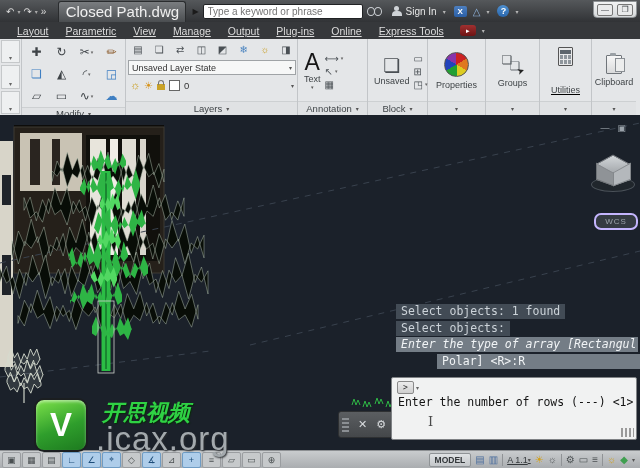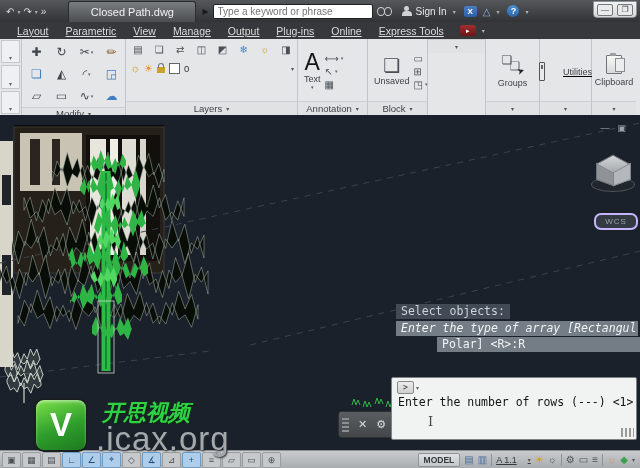--- a/index.html
+++ b/index.html
@@ -1,21 +1,21 @@
 <!DOCTYPE html>
 <html><head>
 <meta charset="utf-8">
 <style>
   html,body{margin:0;padding:0;background:#111;}
   .app{position:relative;width:640px;height:468px;overflow:hidden;font-family:"Liberation Sans",sans-serif;user-select:none;}
   
   .titlebar{position:absolute;left:0;top:0;width:640px;height:22px;background:linear-gradient(#55585b,#313336);display:flex;align-items:center;}
   .qat{display:flex;align-items:center;gap:3px;margin-left:6px;color:#d8d8d8;font-size:10px;}
   .qat .car{font-size:6px;color:#aaa;}
-  .doctab{margin-left:22px;width:126px;height:20px;background:linear-gradient(#7a7d80,#4b4e51);border:1px solid #2a2c2e;border-bottom:none;border-radius:3px 3px 0 0;display:flex;align-items:center;justify-content:center;color:#f0f0f0;font-size:11px;white-space:nowrap;}
+  .doctab{margin-left:12px;width:126px;height:20px;background:linear-gradient(#7a7d80,#4b4e51);border:1px solid #2a2c2e;border-bottom:none;border-radius:3px 3px 0 0;display:flex;align-items:center;justify-content:center;color:#f0f0f0;font-size:15px;white-space:nowrap;}
   .playcar{color:#1b1b1b;font-size:8px;margin:0 4px 0 6px;}
   .searchbox{width:150px;height:13px;border:1px solid #202224;border-radius:2px;background:#fff;font-size:10px;color:#777;padding:0 4px;font-family:"Liberation Sans",sans-serif;}
   .binoc{position:relative;width:15px;height:10px;margin-left:4px;}
   .binoc i{position:absolute;top:1px;width:6px;height:7px;border:1.5px solid #caced2;border-radius:50%;}
   .binoc i:first-child{left:0}.binoc i:last-child{left:7px}
   .person{position:relative;width:10px;height:11px;margin-left:10px;}
   .person::before{content:"";position:absolute;left:2.5px;top:0;width:5px;height:5px;border-radius:50%;background:#cfd3d7;}
   .person::after{content:"";position:absolute;left:0;top:5.5px;width:10px;height:5px;border-radius:4px 4px 0 0;background:#cfd3d7;}
   .signin{color:#e6e6e6;font-size:10px;margin-left:4px;}
   .tb-car{color:#b5b5b5;font-size:6px;margin-left:6px;}
@@ -96,21 +96,21 @@
   .fb-ic{color:#d9dcdf;font-size:11px;margin-left:9px;}
   
   .statusbar{position:absolute;left:0;top:450px;width:640px;height:18px;background:linear-gradient(#c9ccce,#aaadb0);border-top:1px solid #8d9093;display:flex;align-items:center;box-sizing:border-box;}
   .toggles{display:flex;gap:1px;margin-left:2px;}
   .tgl{width:17px;height:14px;display:flex;align-items:center;justify-content:center;font-size:9px;border-radius:2px;border:1px solid #9a9da0;background:#c6c9cb;color:#4b5052;}
   .tgl.on{background:#aecdea;border-color:#6f9cc4;color:#1d4d7a;}
   .sright{margin-left:auto;display:flex;align-items:center;gap:4px;margin-right:5px;}
   .modelbtn{font-size:8.5px;font-weight:bold;color:#34383b;background:linear-gradient(#dfe2e4,#c3c6c9);border:1px solid #8f9396;border-radius:2px;padding:1px 5px;}
   .s-ic{font-size:10px;color:#4e6f9e;}
   .s-sep{width:1px;height:12px;background:#909396;}
-  .ascale{font-size:9px;color:#34383b;display:flex;align-items:center;gap:11px;text-decoration:underline;}
+  .ascale{font-size:9px;color:#34383b;display:flex;align-items:center;gap:0;text-decoration:underline;}
   .ascale .car{font-size:6px;color:#555;}
   .s-ic2{font-size:10px;color:#4b5052;}
   .s-warm{font-size:10px;color:#d2a018;}
   .s-green{font-size:10px;color:#3f9f4f;}
   .s-car{font-size:6px;color:#555;}
   
   .wm{position:absolute;left:0;top:392px;width:300px;height:70px;z-index:50;pointer-events:none;}
   .wm-logo{position:absolute;left:34px;top:6px;width:50px;height:50px;border-radius:10px;background:linear-gradient(160deg,#7de24a 0%,#2f9e2c 55%,#1d7a1f 100%);border:2px solid #1b1e20;box-shadow:inset 0 2px 3px rgba(255,255,255,.45);display:flex;align-items:center;justify-content:center;color:#fff;font-size:33px;font-weight:bold;font-family:"Liberation Sans",sans-serif;}
   .wm-cn{position:absolute;left:102px;top:6px;font-size:22px;font-weight:bold;font-style:italic;color:#2fd244;text-shadow:1px 1px 1px #0a2a0c;white-space:nowrap;font-family:"DejaVu Sans",sans-serif;}
   .wm-site{position:absolute;left:96px;top:28px;font-size:33px;color:#a3a9ad;text-shadow:1px 1px 2px #2a2d30;letter-spacing:1px;font-family:"Liberation Sans",sans-serif;}
@@ -227,20 +227,24 @@
         <div class="lay-tools" id="layer-tools">
               <span class="mini-tool">▤</span>
               <span class="mini-tool">❏</span>
               <span class="mini-tool">⇄</span>
               <span class="mini-tool">◫</span>
               <span class="mini-tool">◩</span>
               <span class="mini-tool" style="color: rgb(78, 134, 192);">❄</span>
               <span class="mini-tool" style="color: rgb(200, 154, 22);">☼</span>
               <span class="mini-tool">◨</span>
             </div>
+        <div class="lay-state">
+              <span>Unsaved Layer State</span>
+              <span class="car">▾</span>
+            </div>
         <div class="lay-row3">
           <span class="bulb">☼</span>
           <span class="sun">☀</span>
           <span class="lockicon"></span>
           <span class="swatch"></span>
           <span class="layname">0</span>
           <span class="car" style="margin-left:auto;font-size:6px;color:#555;">▾</span>
         </div>
       </div>
         </div>
@@ -296,41 +300,45 @@
             </div>
         </div>
       </div>
       <div class="plabel">
           <span>Block</span>
           <span class="car">▾</span>
         </div>
     </div>
 
     <div class="panel" style="width:58px;">
+      <div class="pbody" style="flex-direction:column;align-items:center;justify-content:center;gap:2px;">
+        <span class="colorwheel"></span>
+        <span class="biglabel">Properties</span>
+      </div>
       <div class="plabel">
           <span class="car">▾</span>
         </div>
     </div>
 
     <div class="panel" style="width:54px;">
       <div class="pbody" style="flex-direction:column;align-items:center;justify-content:center;gap:2px;">
         <span class="groupsicon">
             <b>❏</b>
             <b>❏</b>
             <u>➤</u>
           </span>
         <span class="biglabel">Groups</span>
       </div>
       <div class="plabel">
           <span class="car">▾</span>
         </div>
     </div>
 
     <div class="panel" style="width:52px;">
-      <div class="pbody" style="flex-direction:row;align-items:center;justify-content:center;gap:18px;text-decoration:underline;">
+      <div class="pbody" style="flex-direction:column;align-items:center;justify-content:center;gap:18px;text-decoration:underline;">
         <span class="calcicon">
             <i class="scr"></i>
             <i></i>
             <i></i>
             <i></i>
             <i></i>
             <i></i>
             <i></i>
           </span>
         <span class="biglabel">Utilities</span>
@@ -404,20 +412,21 @@
 
     <div class="viewcube">
       <div class="vc-ring"></div>
       <div class="vc-left"></div>
       <div class="vc-right"></div>
       <div class="vc-top"></div>
     </div>
     <div class="wcs">WCS</div>
 
     <div class="cmdhist histwrap" id="cmd-history">
+        <div class="hline dark" style="box-sizing: border-box;">Select objects: 1 found</div>
         <div class="hline dark" style="box-sizing: border-box;">Select objects:</div>
         <div class="hline light" style="width: 100%; box-sizing: border-box; font-style: italic;">Enter the type of array [Rectangul</div>
         <div class="hline light" style="width: 100%; box-sizing: border-box; margin-left: 41px;">Polar] &lt;R&gt;:R</div>
       </div>
 
     <div class="cmdwin">
       <span class="cmdbtn">&gt;</span>
       <span class="cmdbtncar">▾</span>
       <div class="cmdtext">Enter the number of rows (---) &lt;1&gt;</div>
       <span class="ibeam">I</span>

